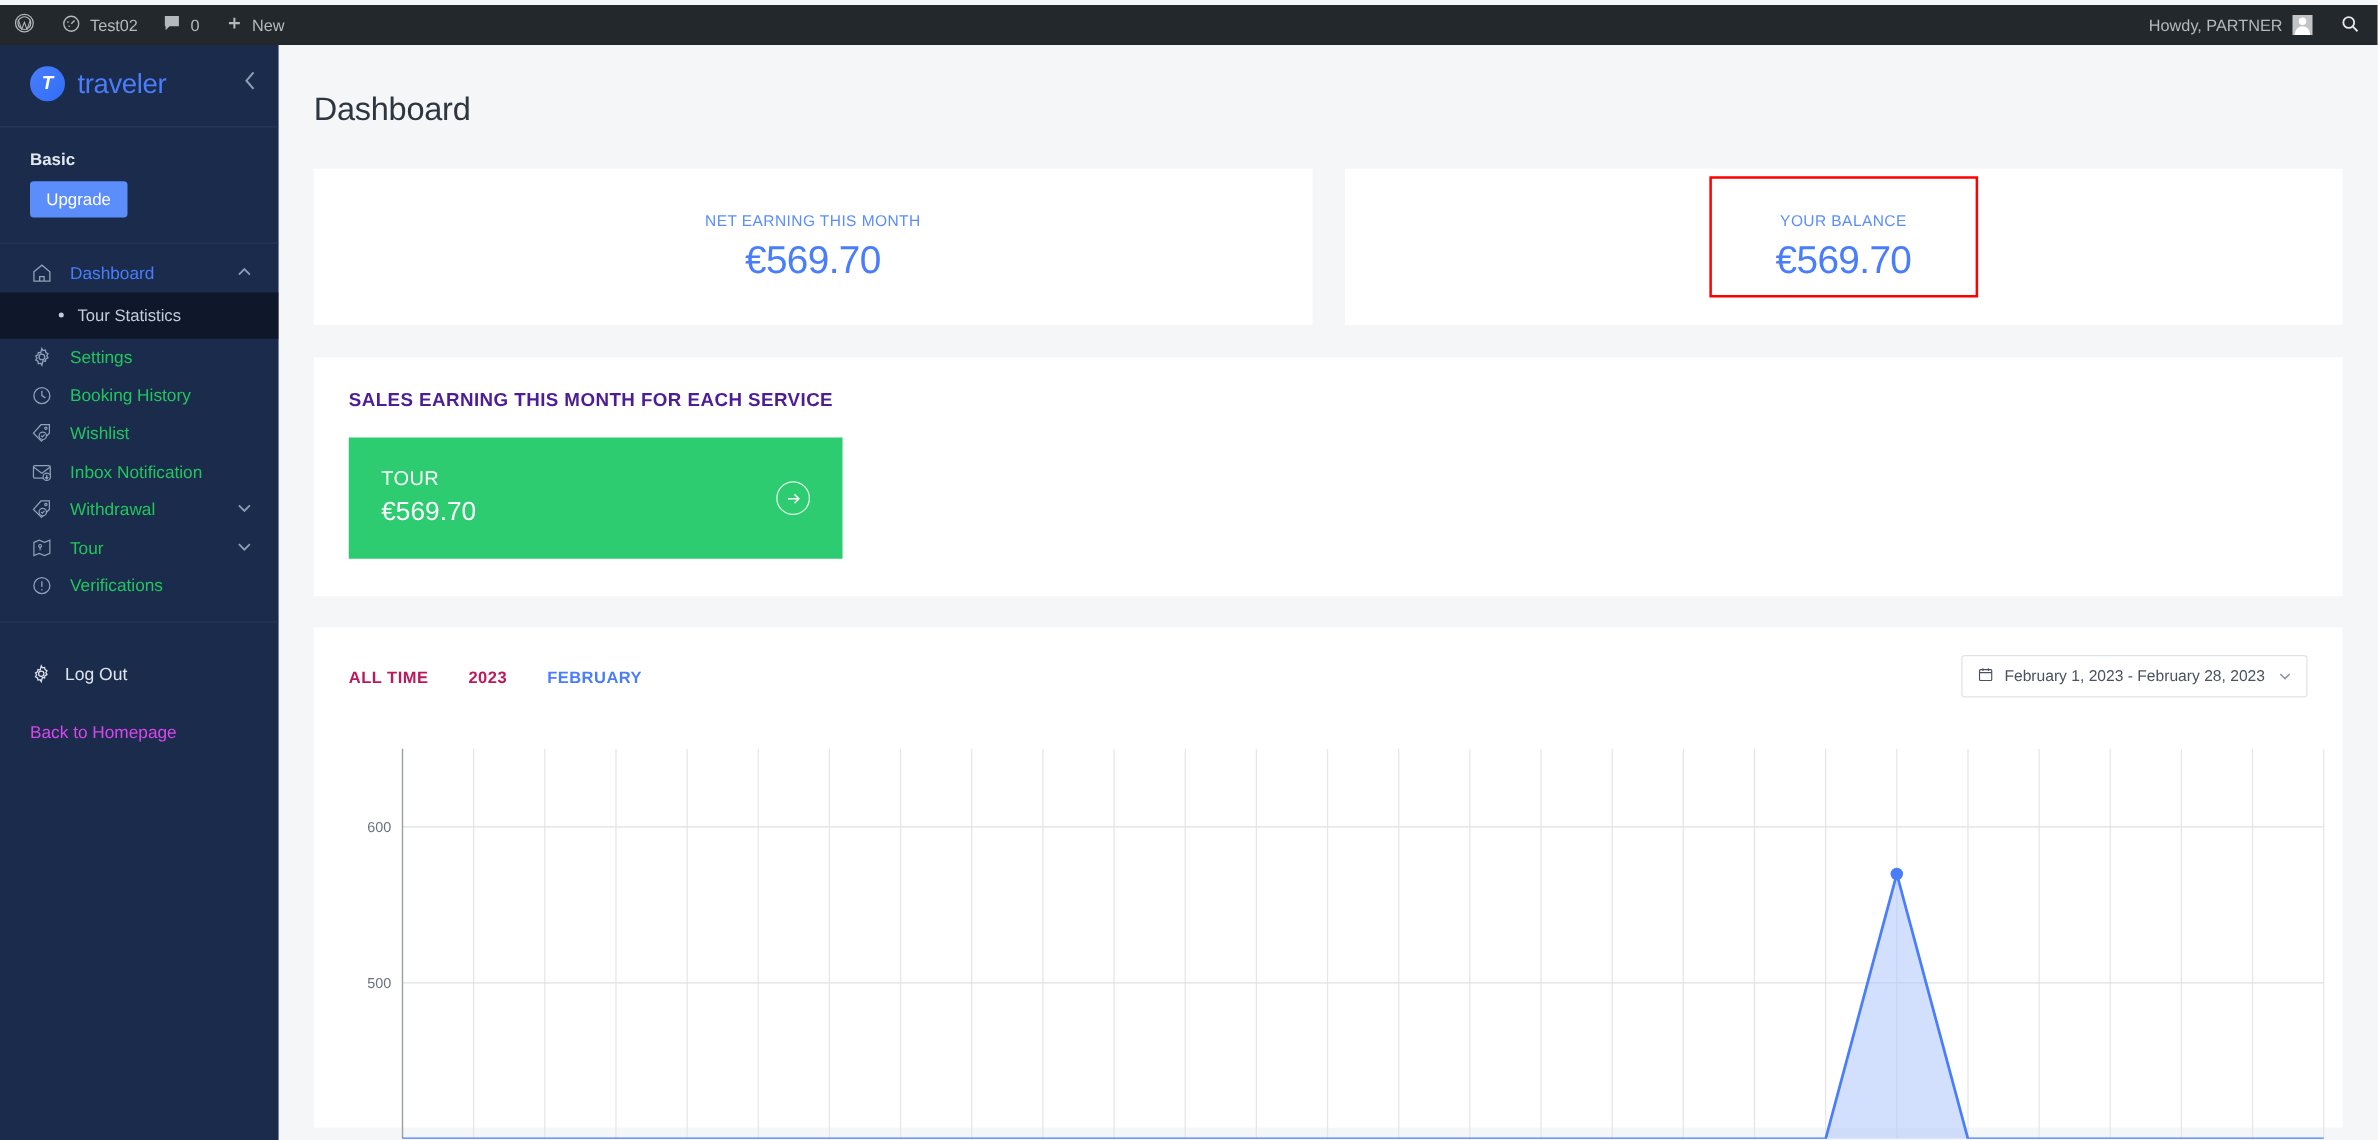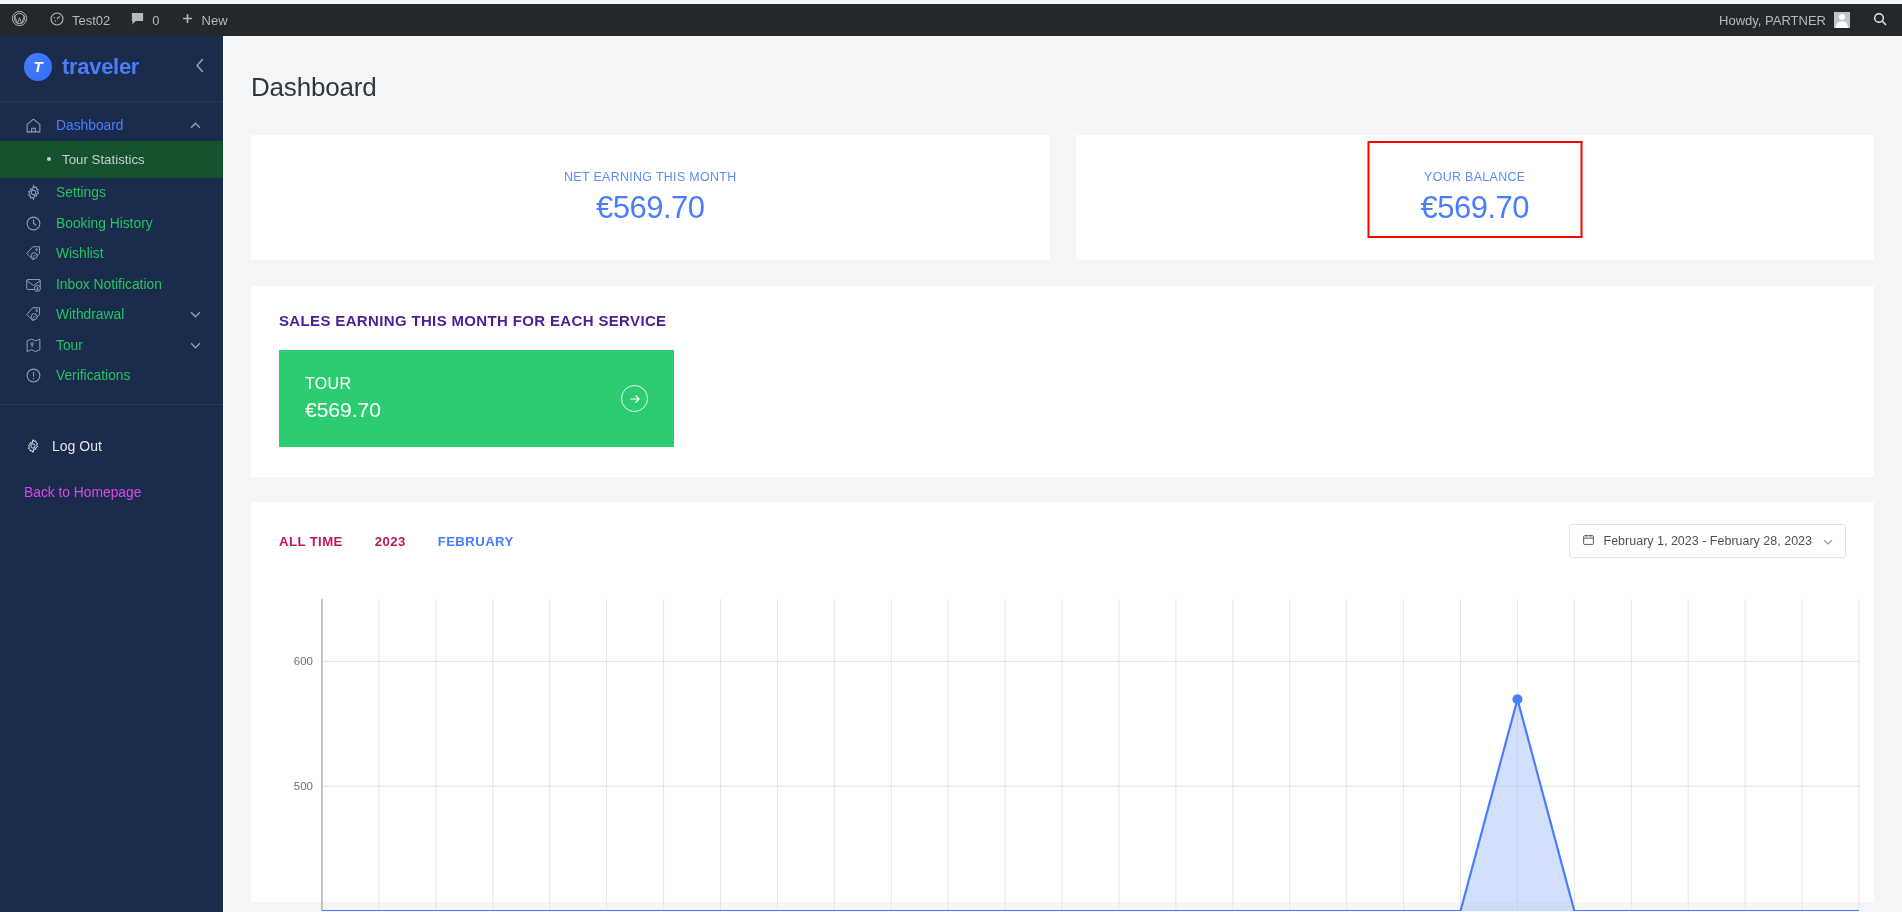--- a/index.html
+++ b/index.html
@@ -35,21 +35,21 @@
     height:70px; display:flex; align-items:center; padding:0 18px 0 24px;
     border-bottom:1px solid #26375a;
   }
   .brand-logo{
     width:28px;height:28px;border-radius:50%;
     background:linear-gradient(135deg,#4a7dfc,#2f6ef7);
     display:flex;align-items:center;justify-content:center;
     color:#fff;font-weight:bold;font-size:15px;font-style:italic;
     flex:0 0 28px;
   }
-  .brand-text{ font-size:22px; font-weight:bold; color:#4a7dfc; margin-left:10px; letter-spacing:-0.3px; }
+  .brand-text{ font-size:22px; font-weight:normal; color:#4a7dfc; margin-left:10px; letter-spacing:-0.3px; }
   .brand-collapse{ margin-left:auto; color:#8d9cb5; font-size:15px; cursor:pointer; }
 
   .sb-user{
     height:79px; display:flex; align-items:center; padding:0 24px;
     border-bottom:1px solid #26375a;
   }
   .sb-avatar{
     width:42px;height:42px;border-radius:50%;background:#cfcfcf;position:relative;overflow:hidden;flex:0 0 42px;
   }
   .sb-avatar:before{ content:""; position:absolute; width:15px;height:15px;border-radius:50%;background:#f2f2f2; left:13.5px; top:7px; }
@@ -69,21 +69,21 @@
   .sb-nav{ padding-top:8px; }
   .nav-item{
     display:flex; align-items:center; height:30.5px; padding:0 22px 0 24px;
     color:#22c55e; font-size:13.8px; cursor:pointer; position:relative;
   }
   .nav-item .ic{ width:19px; height:19px; flex:0 0 19px; margin-right:13px; display:flex; align-items:center; justify-content:center; }
   .nav-item.active{ color:#4a7dfc; }
   .nav-item .chev{ margin-left:auto; font-size:10px; color:#8d9cb5; }
   .nav-sub{
     display:flex; align-items:center; height:37px; padding-left:47px;
-    background:#14532d; font-size:13.3px; color:#c3ccd9; cursor:pointer;
+    background:#0f172a; font-size:13.3px; color:#c3ccd9; cursor:pointer;
   }
   .nav-sub .dot{ width:4px;height:4px;border-radius:50%;background:#c3ccd9;margin-right:11px; }
   .sb-divider{ height:1px; background:#26375a; margin:13px 0 0; }
   .nav-logout{
     display:flex; align-items:center; height:30px; padding:0 24px;
     color:#dfe4ec; font-size:14px; cursor:pointer; margin-top:26px;
   }
   .nav-logout .ic{ width:18px;height:18px;margin-right:10px;display:flex;align-items:center;justify-content:center; }
   .sb-home{ padding:24px 24px 0; font-size:13.8px; color:#d946ef; cursor:pointer; }
 
@@ -199,20 +199,24 @@
     <div class="brand-logo">T</div>
     <div class="brand-text">traveler</div>
     <div class="brand-collapse">
       <svg width="10" height="15" viewBox="0 0 10 16" fill="none" stroke="#8d9cb5" stroke-width="1.8">
         <path d="M8 1L2 8l6 7"></path>
       </svg>
     </div>
   </div>
 
 
+  <div class="sb-plan">
+    <div class="sb-plan-name">Basic</div>
+    <button class="sb-upgrade">Upgrade</button>
+  </div>
 
   <div class="sb-nav">
 
     <div class="nav-item active">
       <span class="ic">
         <svg width="17" height="17" viewBox="0 0 24 24" fill="none" stroke="#8fa0ba" stroke-width="1.5">
           <path d="M3 10.5L12 3l9 7.5V21H3z"></path>
             <path d="M9.5 21v-5h5v5"></path>
         </svg>
       </span>

